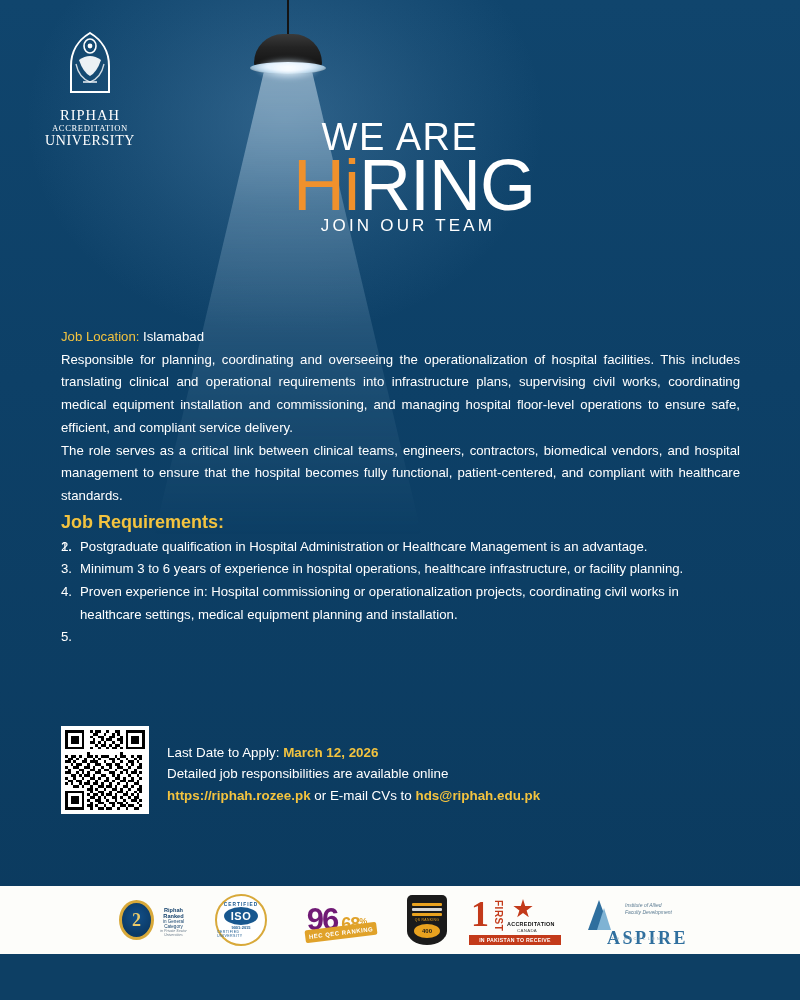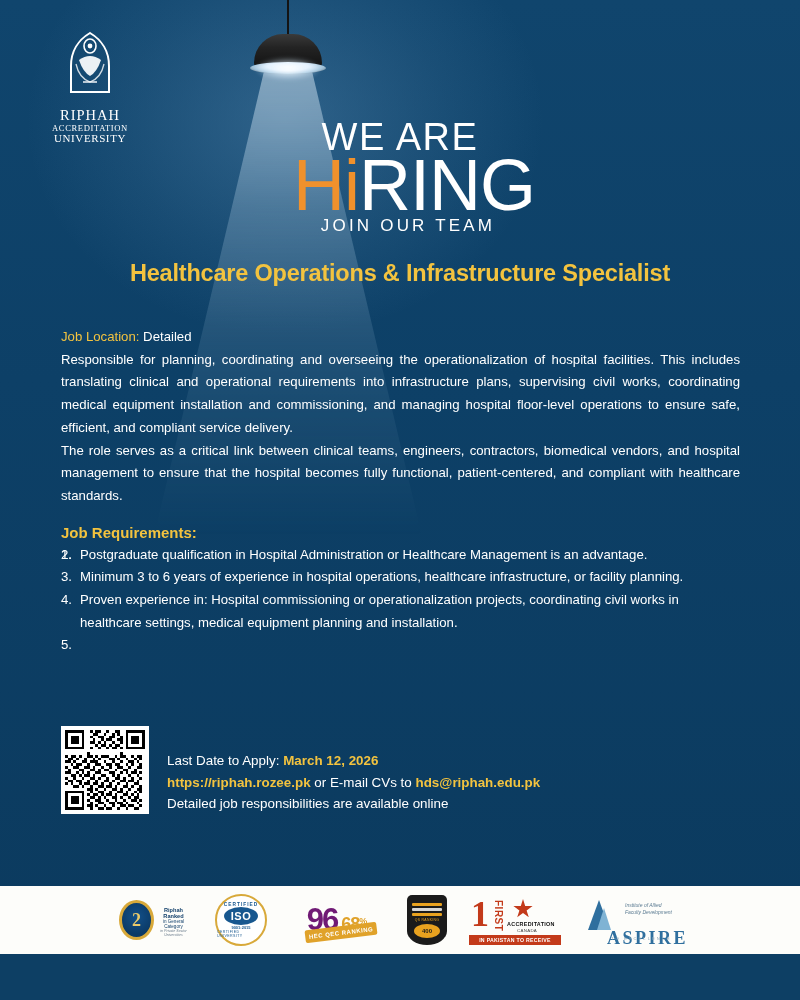--- a/index.html
+++ b/index.html
@@ -44,21 +44,21 @@
     clip-path:polygon(41.5% 0%, 58.5% 0%, 100% 100%, 0% 100%);
     filter:blur(4px);
   }
 
   
   .uni-logo { position:absolute; left:44px; top:30px; width:92px; text-align:center; color:#fff; }
   .uni-crest { width:62px; height:70px; margin:0 auto 4px; }
   .uni-name { font-family:"Liberation Serif", serif; letter-spacing:1px; line-height:1.08; }
   .uni-name .l1 { font-size:14.5px; }
   .uni-name .l2 { font-size:8.6px; letter-spacing:0.6px; }
-  .uni-name .l3 { font-size:11px; letter-spacing:0.6px; }
+  .uni-name .l3 { font-size:14px; letter-spacing:0.6px; }
 
   
   .badge29 { position:absolute; right:42px; top:38px; width:58px; height:70px;
     background:#ffffff; padding:2px; }
   .badge29 .inner { width:100%; height:100%; background:#0d3f64; border:1.5px solid #d6a73a;
     display:flex; flex-direction:column; align-items:center; justify-content:space-between; padding:3px 0; }
   .badge29 .cel { font-size:5.2px; letter-spacing:0.9px; color:#fff; font-weight:bold; }
   .badge29 .num { font-family:"Liberation Serif", serif; font-size:30px; font-weight:bold; line-height:0.95;
     background:linear-gradient(180deg,#f6e39a 0%, #d4a02c 50%, #8f6a10 100%);
     -webkit-background-clip:text; background-clip:text; color:transparent; }
@@ -76,28 +76,28 @@
   .job-title {
     position:absolute; left:0; top:260px; width:800px; text-align:center;
     font-size:23.5px; font-weight:bold; color:#f3c33f; letter-spacing:-0.2px;
   }
 
   
   .content { position:absolute; left:61px; top:326px; width:679px; color:#ffffff; }
   .lbl { color:#f3c33f; font-weight:normal; }
   p.para { font-size:13.2px; line-height:1.72; text-align:justify; }
   p.para.nojust { text-align:left; }
-  .sec-head { font-size:15px; font-weight:bold; color:#f3c33f; margin-top:16px; }
+  .sec-head { font-size:18px; font-weight:bold; color:#f3c33f; margin-top:4px; }
 
   ol.reqs { list-style:none; margin-top:3px; }
   ol.reqs li { font-size:13.2px; line-height:1.72; padding-left:19px; position:relative; text-align:left; }
   ol.reqs li .num { position:absolute; left:0; top:0; }
 
   
-  .apply { position:absolute; left:61px; top:726px; display:flex; gap:18px; align-items:flex-end; }
+  .apply { position:absolute; left:61px; top:726px; display:flex; gap:18px; align-items:center; }
   .qr { width:88px; height:88px; background:#fff; padding:4px; }
   .qr svg { display:block; }
   .apply-txt { color:#fff; font-size:13.4px; line-height:1.58; padding-top:8px; }
   .apply-txt .gold { color:#f3c33f; font-weight:bold; }
 
   .equal { position:absolute; left:61px; top:824px; width:660px; color:#fff; font-size:13.2px; line-height:1.62; }
 
   
   .footer-band {
     position:absolute; left:0; top:886px; width:800px; height:68px;
@@ -203,25 +203,24 @@
 
 
   <div class="hero">
     <div class="weare">WE ARE</div>
     <div class="hiring">
       <span class="hi">Hi</span><span class="ring">RING</span>
     </div>
     <div class="join">JOIN OUR TEAM</div>
   </div>
 
-  <div class="job-title">Healthcare Operations &amp; Infrastructure Specialist</div>
 
   <div class="content">
     <p class="para nojust">
-      <span class="lbl">Job Location:</span><span> Detailed</span>
+      <span class="lbl">Job Location:</span><span> Islamabad</span>
     </p>
     <p class="para">Responsible for planning, coordinating and overseeing the operationalization of hospital facilities. This includes translating clinical and operational requirements into infrastructure plans, supervising civil works, coordinating medical equipment installation and commissioning, and managing hospital floor-level operations to ensure safe, efficient, and compliant service delivery.</p>
     <p class="para">The role serves as a critical link between clinical teams, engineers, contractors, biomedical vendors, and hospital management to ensure that the hospital becomes fully functional, patient-centered, and compliant with healthcare standards.</p>
     <div class="sec-head">Job Requirements:</div>
     <ol class="reqs">
       <li><span class="num">1.</span></li>
       <li><span class="num">2.</span><span>Postgraduate qualification in Hospital Administration or Healthcare Management is an advantage.</span></li>
       <li><span class="num">3.</span><span>Minimum 3 to 6 years of experience in hospital operations, healthcare infrastructure, or facility planning.</span></li>
       <li><span class="num">4.</span><span>Proven experience in: Hospital commissioning or operationalization projects, coordinating civil works in healthcare settings, medical equipment planning and installation.</span></li>
       <li><span class="num">5.</span></li>
@@ -446,24 +445,24 @@
           <rect x="8" y="8" width="1" height="1"></rect>
             <rect x="20" y="8" width="1" height="1"></rect>
         </g>
       </svg>
     </div>
     <div class="apply-txt">
       <div>
         <span>Last Date to Apply:</span>
         <span class="gold">March 12, 2026</span>
       </div>
+      <div>Detailed job responsibilities are available online</div>
       <div>
         <span class="gold">https://riphah.rozee.pk</span><span> or E-mail CVs to </span><span class="gold">hds@riphah.edu.pk</span>
       </div>
-      <div>Detailed job responsibilities are available online</div>
     </div>
   </div>
 
 
   <div class="footer-band">
 
     <div class="fb b-rank">
       <div class="medal">
         <span>2</span>
       </div>

